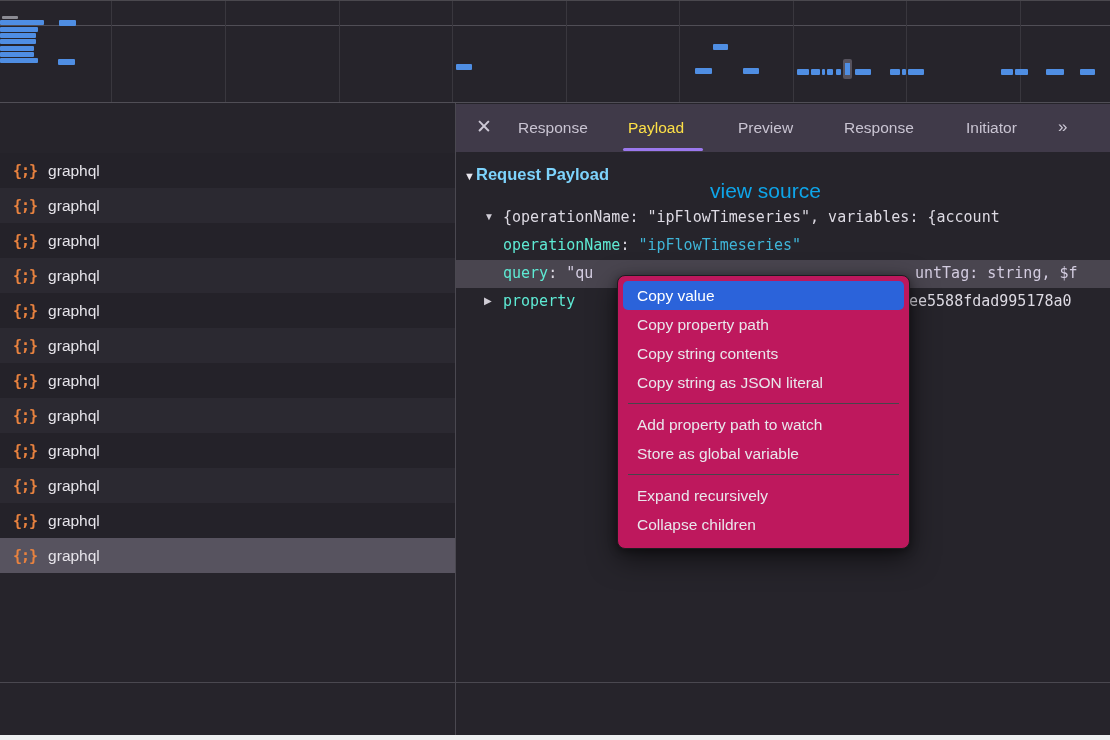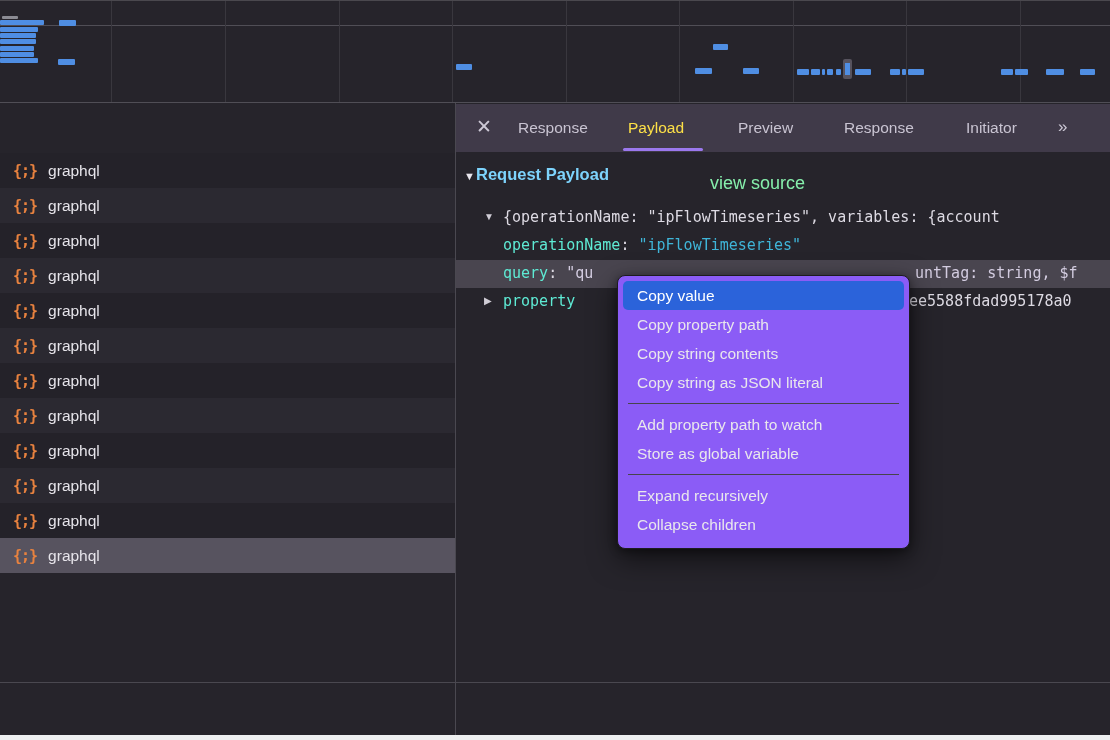--- a/index.html
+++ b/index.html
@@ -69,41 +69,41 @@
   .tab-response  { left:388px; }
   .tab-initiator { left:510px; }
   .tab-underline { position:absolute; left:167px; bottom:1px; width:80px; height:3px; background:#9b78ee; border-radius:2px; }
   .tab-overflow  { position:absolute; left:602px; top:0; height:48px; line-height:46px; font-size:17px; color:#cdc9d6; letter-spacing:-3px; cursor:pointer; }
 
   
   .payload { position:relative; height:530px; background:#26242b; overflow:hidden; }
   .sec-row { position:absolute; left:0; top:12px; width:100%; height:28px; }
   .sec-tri { position:absolute; left:8px; top:6px; color:#e9e7ee; font-size:11px; }
   .sec-title { position:absolute; left:20px; top:1px; color:#7dd3fc; font-size:16.5px; font-weight:bold; }
-  .view-source { position:absolute; left:254px; top:9px; color:#86efac; font-size:18px; cursor:pointer; }
+  .view-source { position:absolute; left:254px; top:15px; color:#0ea5e9; font-size:21px; cursor:pointer; }
 
   .tree-row { position:absolute; left:0; width:100%; height:28px; white-space:nowrap; overflow:hidden; }
   .mono { font-family:"DejaVu Sans Mono", monospace; font-size:15px; }
   .row-preview { top:52px; }
   .row-opname  { top:80px; }
   .row-query   { top:108px; background:#49454f; }
   .row-vars    { top:136px; }
   .tri-sm { position:absolute; left:28px; top:7px; color:#d0cdd6; font-size:10px; }
   .tree-text { position:absolute; left:47px; top:4px; }
   .c-white { color:#dddae3; }
   .c-key   { color:#5eead4; }
   .c-str   { color:#3fb5d8; }
   .c-lav   { color:#d3cce0; }
   .frag-query { position:absolute; left:459px; top:4px; }
   .frag-vars  { position:absolute; left:453px; top:4px; }
 
   
   .ctx-menu {
     position:absolute; left:617px; top:275px; width:293px;
-    background:#8b5cf6;
+    background:#be185d;
     border:1px solid #1d1c1f;
     border-radius:8px;
     box-shadow:0 10px 28px rgba(0,0,0,0.55), 0 2px 8px rgba(0,0,0,0.4);
     padding:5px 0 9px 0;
     z-index:10;
   }
   .ctx-item {
     height:29px; line-height:29px; margin:0 5px; padding-left:14px;
     color:#e9e7ec; font-size:15.5px; border-radius:5px; cursor:pointer;
     white-space:nowrap;

